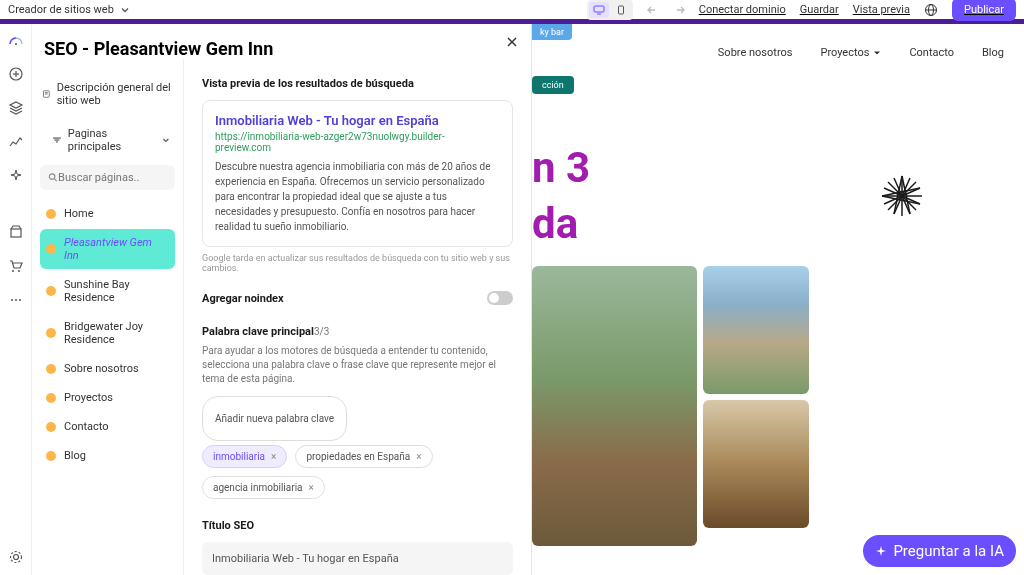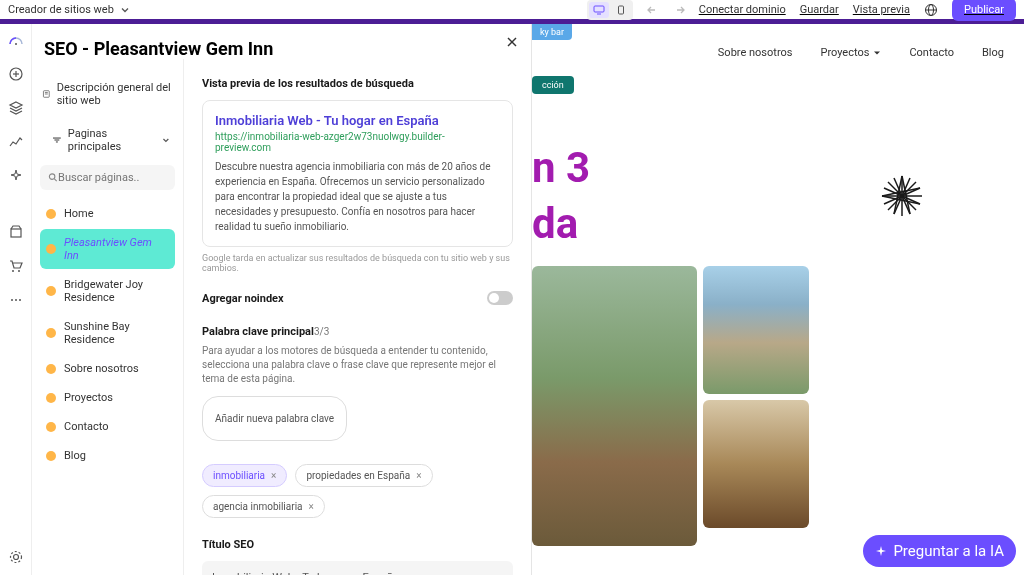--- a/index.html
+++ b/index.html
@@ -40,21 +40,21 @@
     .preview-desc { color: #555; font-size: 10px; line-height: 1.5; }
     .preview-note { color: #999; font-size: 9px; margin-bottom: 18px; }
     
     .noindex-row { display: flex; justify-content: space-between; align-items: center; margin-bottom: 20px; }
     .toggle { width: 26px; height: 14px; background: #ccc; border-radius: 7px; position: relative; cursor: pointer; }
     .toggle::after { content: ''; position: absolute; left: 2px; top: 2px; width: 10px; height: 10px; background: #fff; border-radius: 50%; }
     
     .keyword-head { display: flex; justify-content: flex-start; align-items: center; margin-bottom: 6px; }
     .counter { font-size: 10px; color: #777; }
     .keyword-help { font-size: 10px; color: #777; line-height: 1.4; margin-bottom: 10px; }
-    .add-keyword { display: inline-block; border: 1px solid #ddd; border-radius: 16px; padding: 16px 12px; font-size: 10px; color: #555; cursor: pointer; margin-bottom: 23px; }
+    .add-keyword { display: inline-block; border: 1px solid #ddd; border-radius: 16px; padding: 16px 12px; font-size: 10px; color: #555; cursor: pointer; margin-bottom: 4px; }
     .chips { display: flex; gap: 8px; flex-wrap: wrap; margin-bottom: 20px; }
     .chip { display: flex; align-items: center; gap: 6px; border: 1px solid #ddd; border-radius: 16px; padding: 5px 10px; font-size: 10px; color: #555; cursor: pointer; }
     .chip.active { background: #f0ecff; border-color: #d5ccff; color: #6b4eff; }
     .chip-x { font-size: 10px; color: #888; cursor: pointer; }
     
     .field-input { background: #f5f5f5; border-radius: 6px; padding: 10px 10px; font-size: 11px; color: #555; margin-top: 6px; margin-bottom: 18px; }
     
     .canvas { flex: 1; background: #fff; position: relative; overflow: hidden; }
     .sticky-badge { position: absolute; top: 0; left: 0; background: #5aa8e8; color: #fff; font-size: 9px; padding: 3px 8px; border-radius: 0 0 4px 0; }
     .section-badge { position: absolute; top: 52px; left: 0; background: #0f766e; color: #fff; font-size: 9px; padding: 4px 10px; border-radius: 4px; }
@@ -206,25 +206,25 @@
           <div class="page-item">
               <span class="page-dot"></span>
               <span>Home</span>
             </div>
           <div class="page-item active">
               <span class="page-dot"></span>
               <span>Pleasantview Gem Inn</span>
             </div>
           <div class="page-item">
               <span class="page-dot"></span>
+              <span>Sunshine Bay Residence</span>
+            </div>
+          <div class="page-item">
+              <span class="page-dot"></span>
               <span>Bridgewater Joy Residence</span>
-            </div>
-          <div class="page-item">
-              <span class="page-dot"></span>
-              <span>Sunshine Bay Residence</span>
             </div>
           <div class="page-item">
               <span class="page-dot"></span>
               <span>Sobre nosotros</span>
             </div>
           <div class="page-item">
               <span class="page-dot"></span>
               <span>Proyectos</span>
             </div>
           <div class="page-item">

